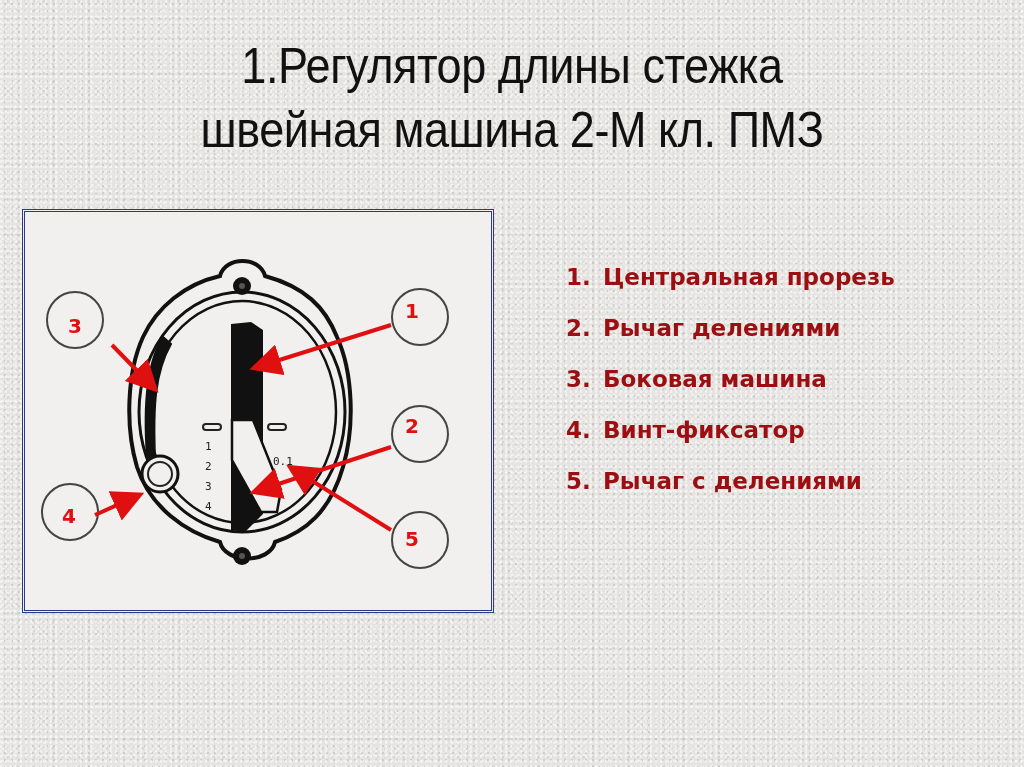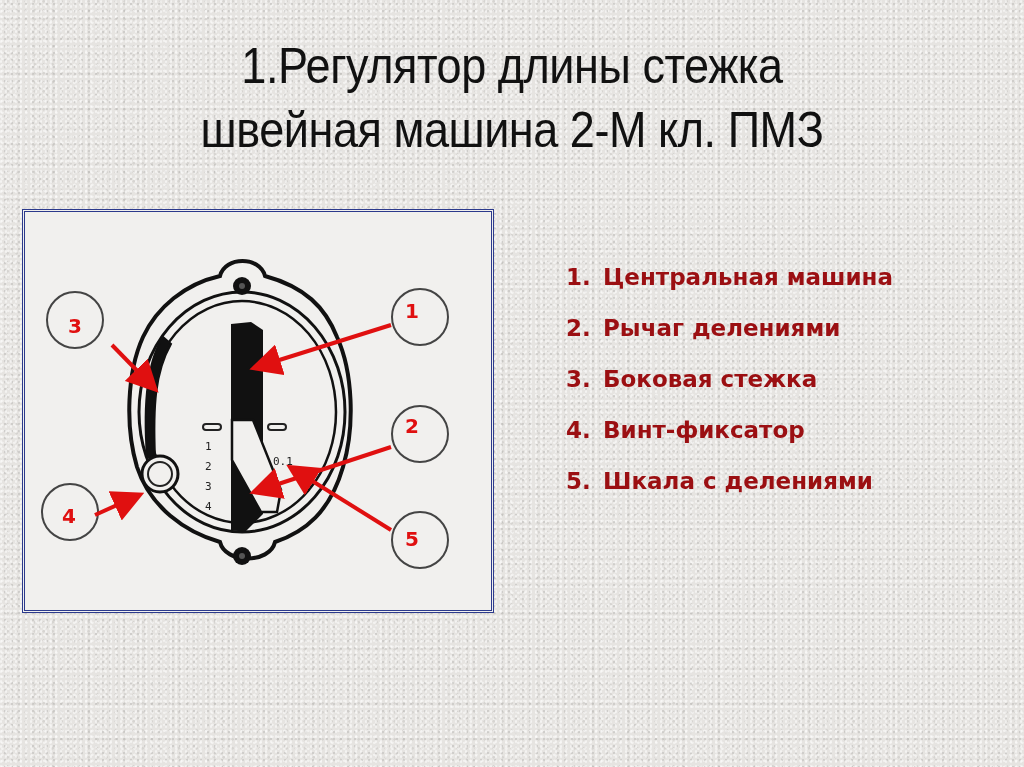--- a/index.html
+++ b/index.html
@@ -142,31 +142,31 @@
       <line x1="87" y1="133" x2="128" y2="175"></line>
       <line x1="70" y1="303" x2="112" y2="284"></line>
       <line x1="366" y1="318" x2="268" y2="257"></line>
     </g>
   </svg>
 </div>
 
 <ul class="legend">
   <li>
     <span class="num">1.</span>
-    <span class="txt">Центральная машина</span>
+    <span class="txt">Центральная прорезь</span>
   </li>
   <li>
     <span class="num">2.</span>
     <span class="txt">Рычаг делениями</span>
   </li>
   <li>
     <span class="num">3.</span>
-    <span class="txt">Боковая стежка</span>
+    <span class="txt">Боковая машина</span>
   </li>
   <li>
     <span class="num">4.</span>
     <span class="txt">Винт-фиксатор</span>
   </li>
   <li>
     <span class="num">5.</span>
-    <span class="txt">Шкала с делениями</span>
+    <span class="txt">Рычаг с делениями</span>
   </li>
 </ul>
 
 </body></html>

